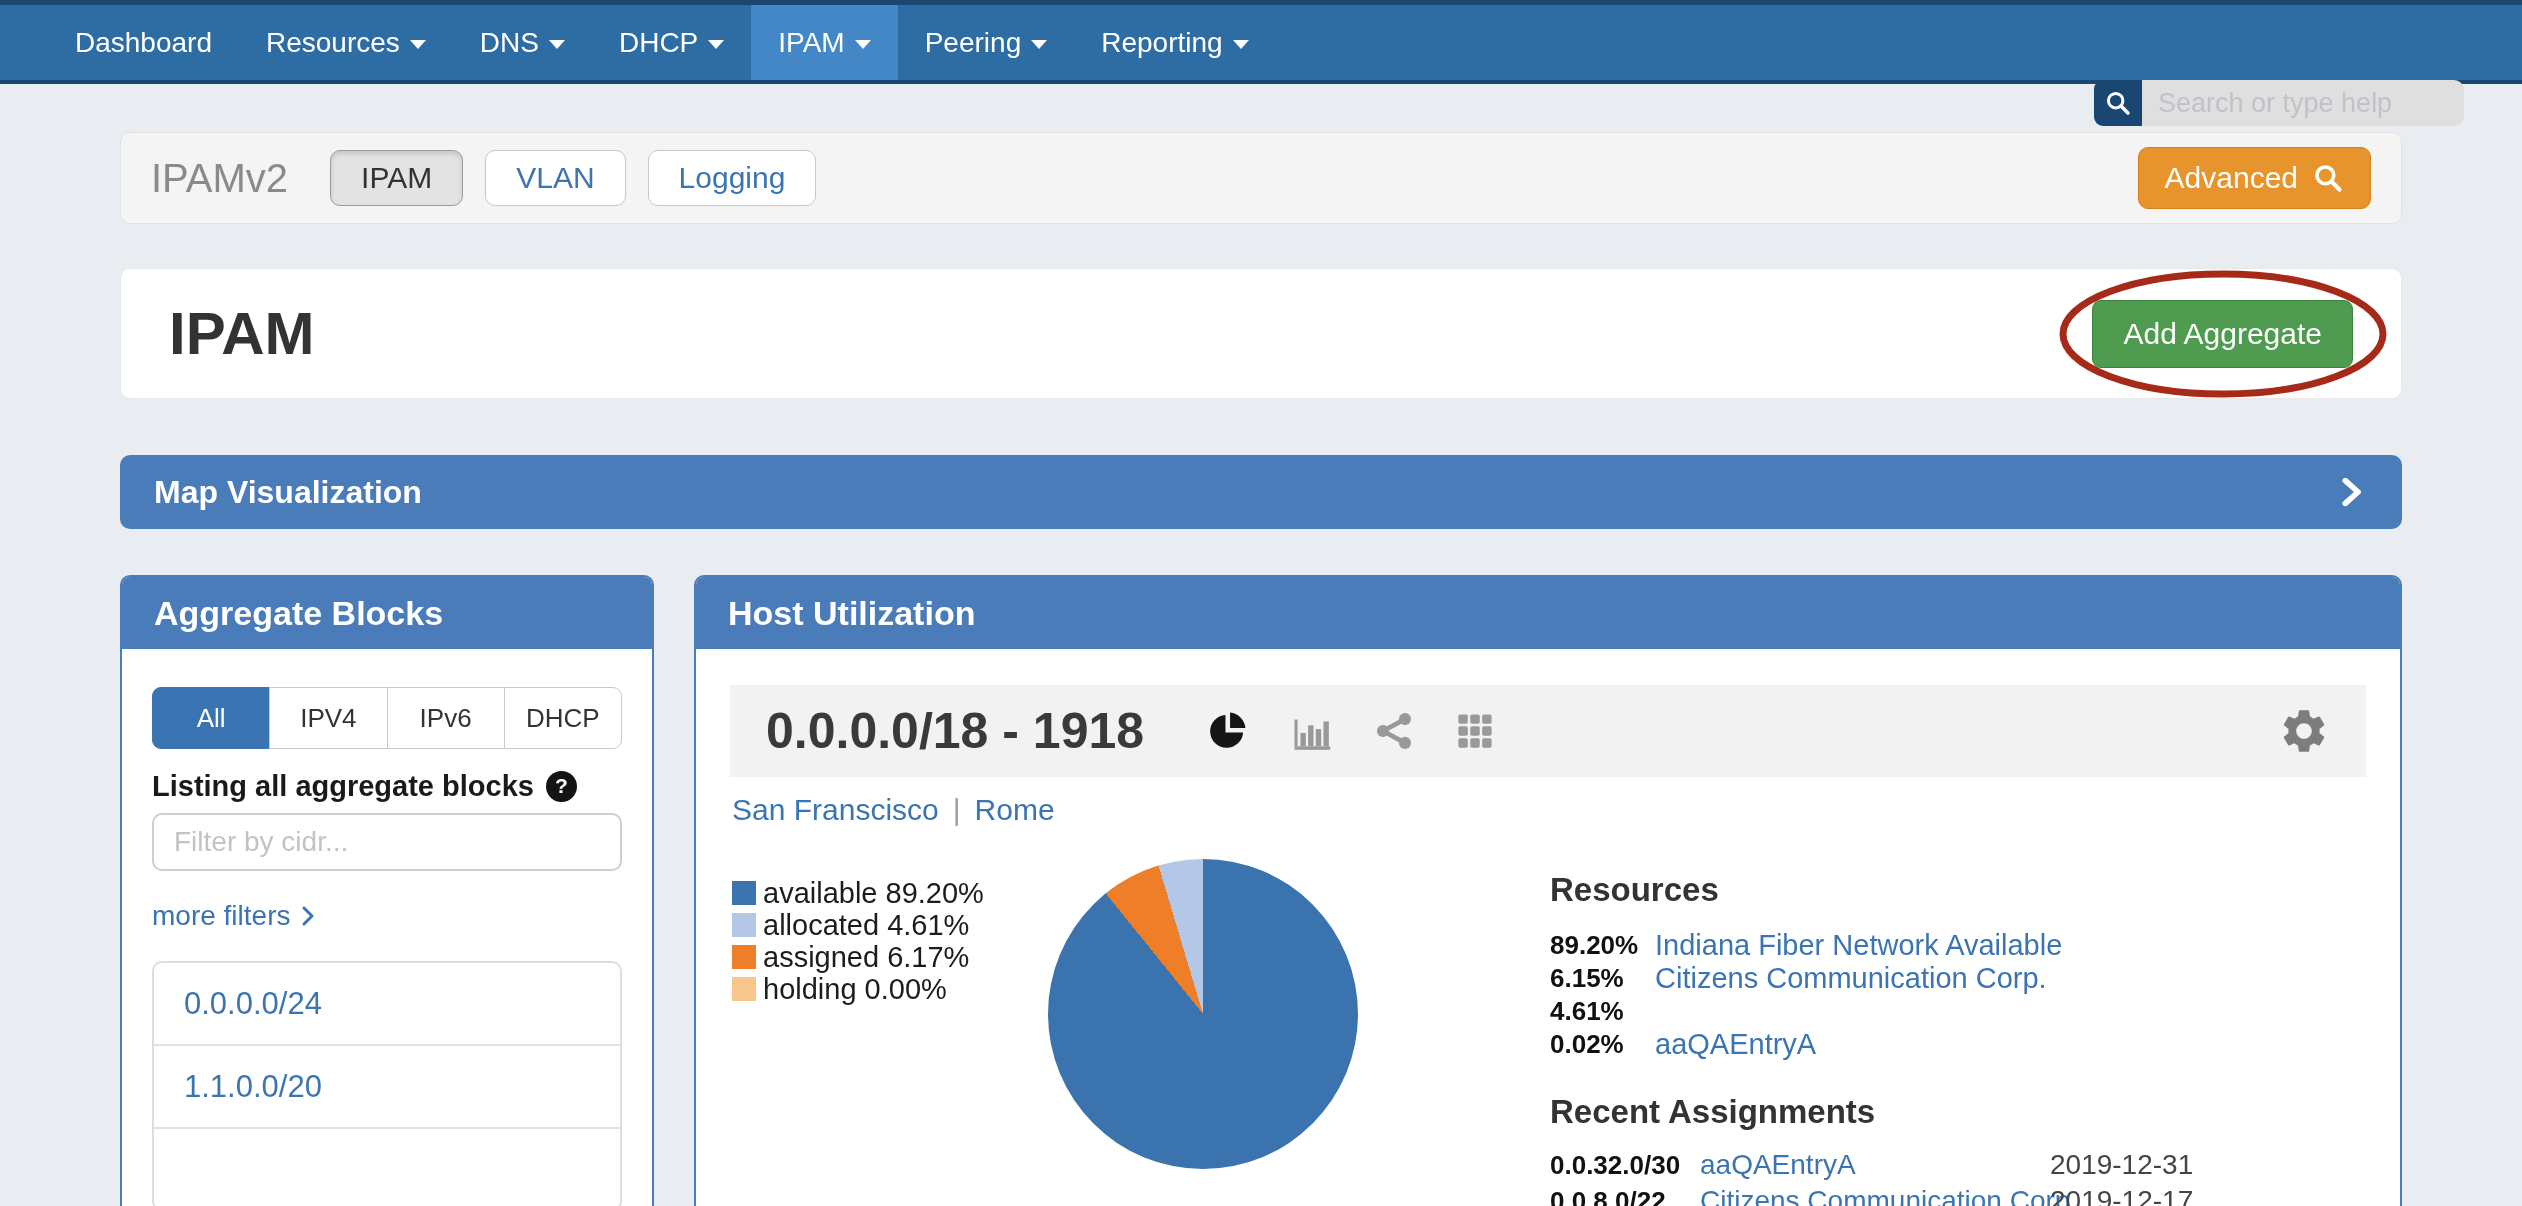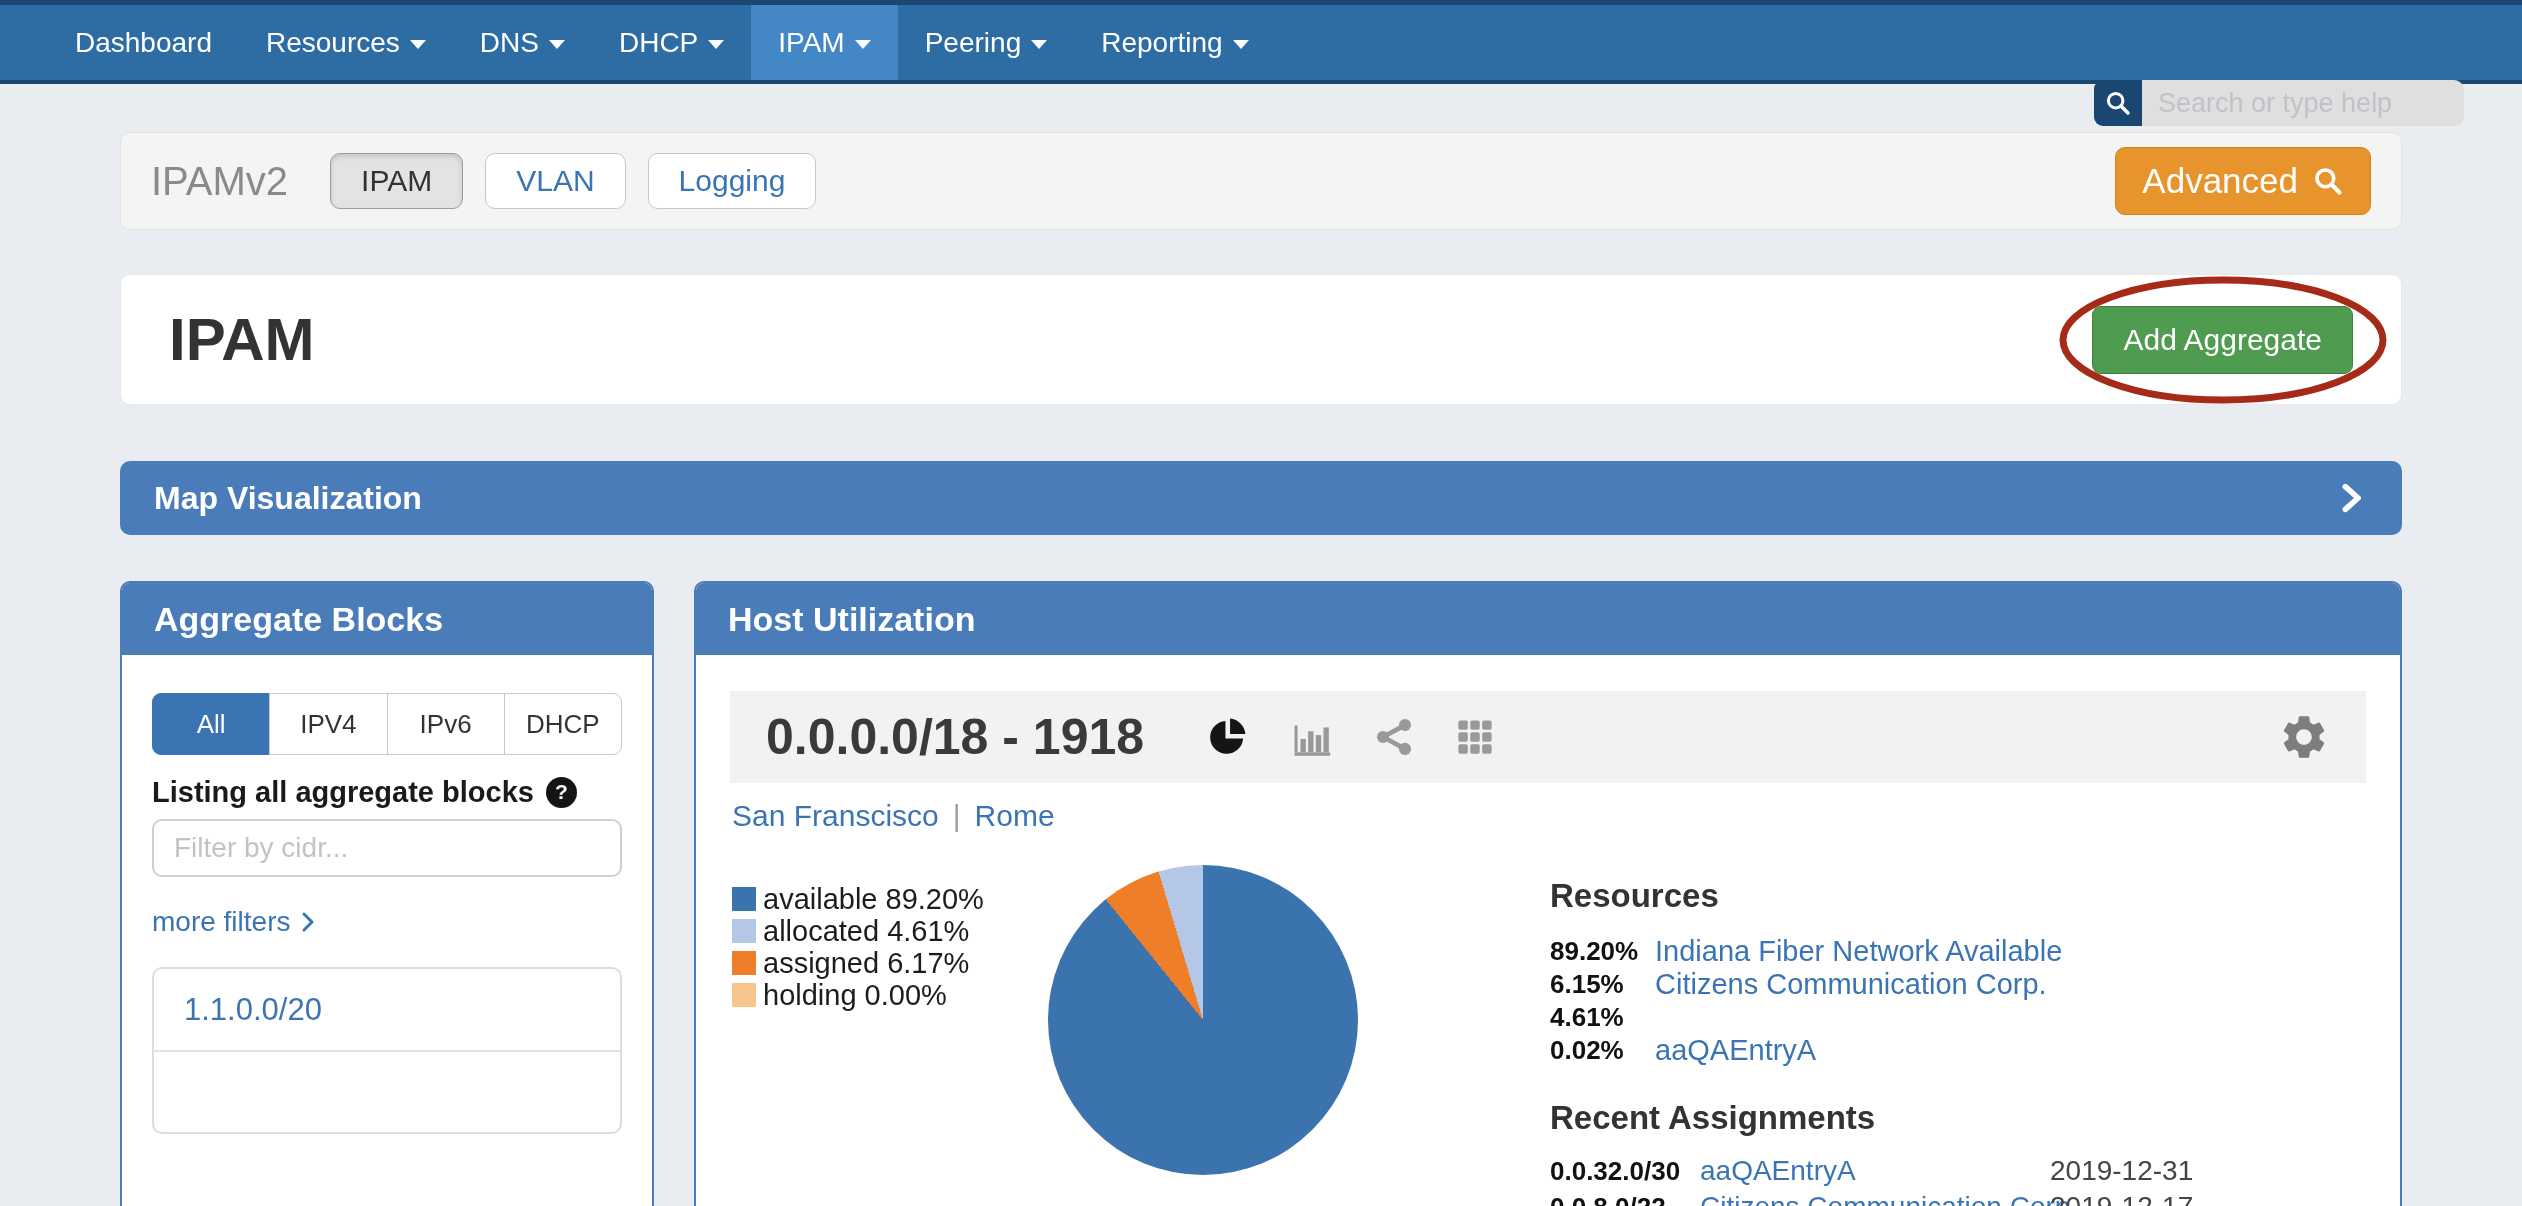--- a/index.html
+++ b/index.html
@@ -19,21 +19,21 @@
   .nav-search input { width:322px; height:46px; border:none; outline:none; background:#dfdfdf; border-radius:0 10px 10px 0; font-size:27px; padding:0 16px; color:#555; font-family:"Liberation Sans",sans-serif; }
   .nav-search input::placeholder { color:#bfc3c8; }
 
   .container { margin:0 120px; }
 
   
   .toolbar { margin-top:48px; background:#f4f4f4; border:1px solid #e2e2e2; border-radius:10px; padding:14px 30px; display:flex; align-items:center; }
   .toolbar-title { font-size:40px; color:#8a8a8a; margin-right:42px; }
   .tab-btn { font-size:30px; padding:10px 30px; border-radius:10px; margin-right:22px; border:1px solid #c6c6c6; background:#fff; color:#3a74b2; cursor:pointer; font-family:"Liberation Sans",sans-serif; }
   .tab-btn.active { background:#e3e3e3; border-color:#9b9b9b; color:#333; box-shadow:inset 0 3px 5px rgba(0,0,0,.13); }
-  .advanced-btn { margin-left:auto; background:#e8942d; border:1px solid #d3811c; color:#fff; font-size:35px; padding:13px 26px; border-radius:10px; display:flex; align-items:center; gap:14px; cursor:pointer; font-family:"Liberation Sans",sans-serif; }
+  .advanced-btn { margin-left:auto; background:#e8942d; border:1px solid #d3811c; color:#fff; font-size:30px; padding:13px 26px; border-radius:10px; display:flex; align-items:center; gap:14px; cursor:pointer; font-family:"Liberation Sans",sans-serif; }
 
   
   .page-head { margin-top:44px; background:#fff; border:1px solid #e8e8e8; border-radius:10px; padding:30px 48px; display:flex; align-items:center; }
   .page-title { font-size:60px; font-weight:bold; color:#333; }
   .add-wrap { margin-left:auto; position:relative; }
   .add-btn { background:#4f9b4f; border:1px solid #3d833d; color:#fff; font-size:30px; padding:16px 30px; border-radius:9px; cursor:pointer; font-family:"Liberation Sans",sans-serif; }
   .anno { position:absolute; left:50%; top:50%; transform:translate(-50%,-50%); pointer-events:none; overflow:visible; }
 
   
   .map-bar { margin-top:56px; background:#4a7cba; border-radius:10px; height:74px; display:flex; align-items:center; padding:0 34px; cursor:pointer; }
@@ -208,20 +208,21 @@
           <span class="q-icon">?</span>
         </div>
         <input class="filter-input" type="text" placeholder="Filter by cidr..." style="">
         <div class="more-filters">
           <span>more filters</span>
           <svg width="16" height="24" viewBox="0 0 16 24">
               <path d="M4 4 L12 12 L4 20" stroke="#3a74b2" stroke-width="3" fill="none" stroke-linecap="round" stroke-linejoin="round"></path>
             </svg>
         </div>
         <div class="cidr-list">
+          <div class="cidr-item">0.0.0.0/24</div>
           <div class="cidr-item">1.1.0.0/20</div>
           <div class="cidr-item partial"></div>
         </div>
       </div>
     </aside>
 
     <section class="panel host-panel">
       <div class="panel-header">Host Utilization</div>
 
       <div class="sub-header">

